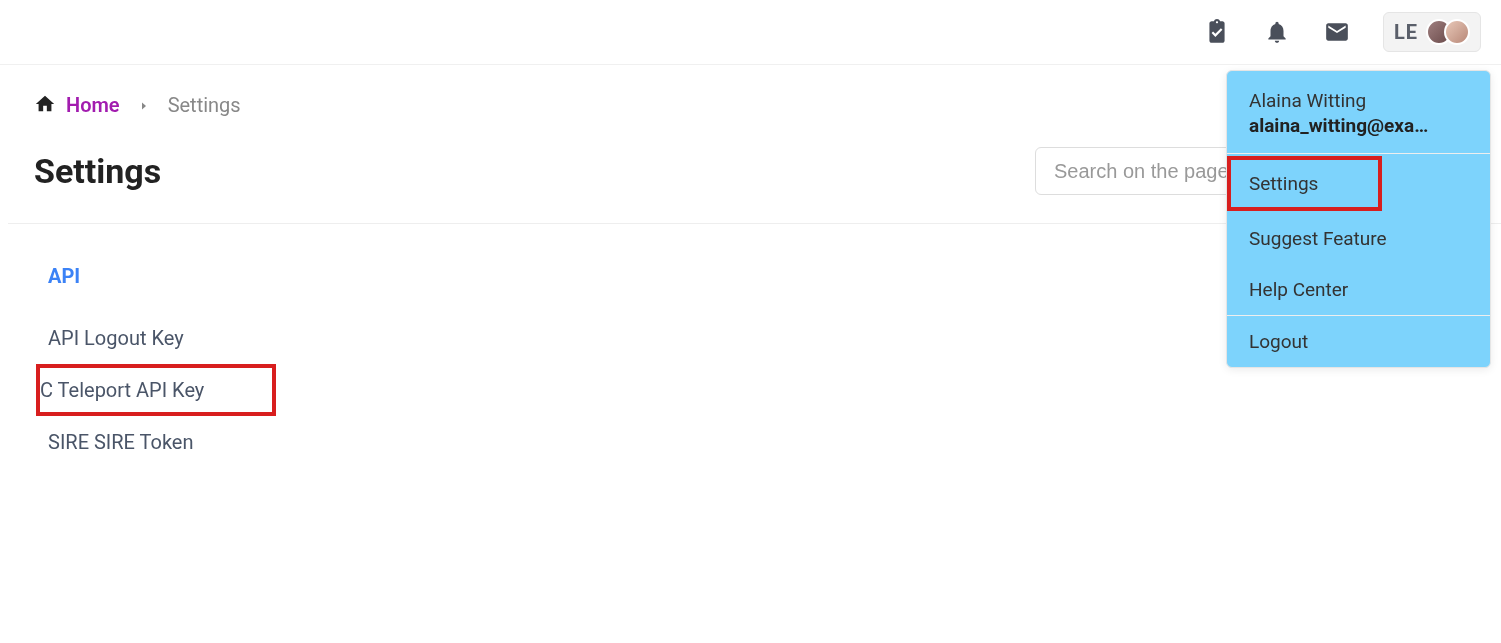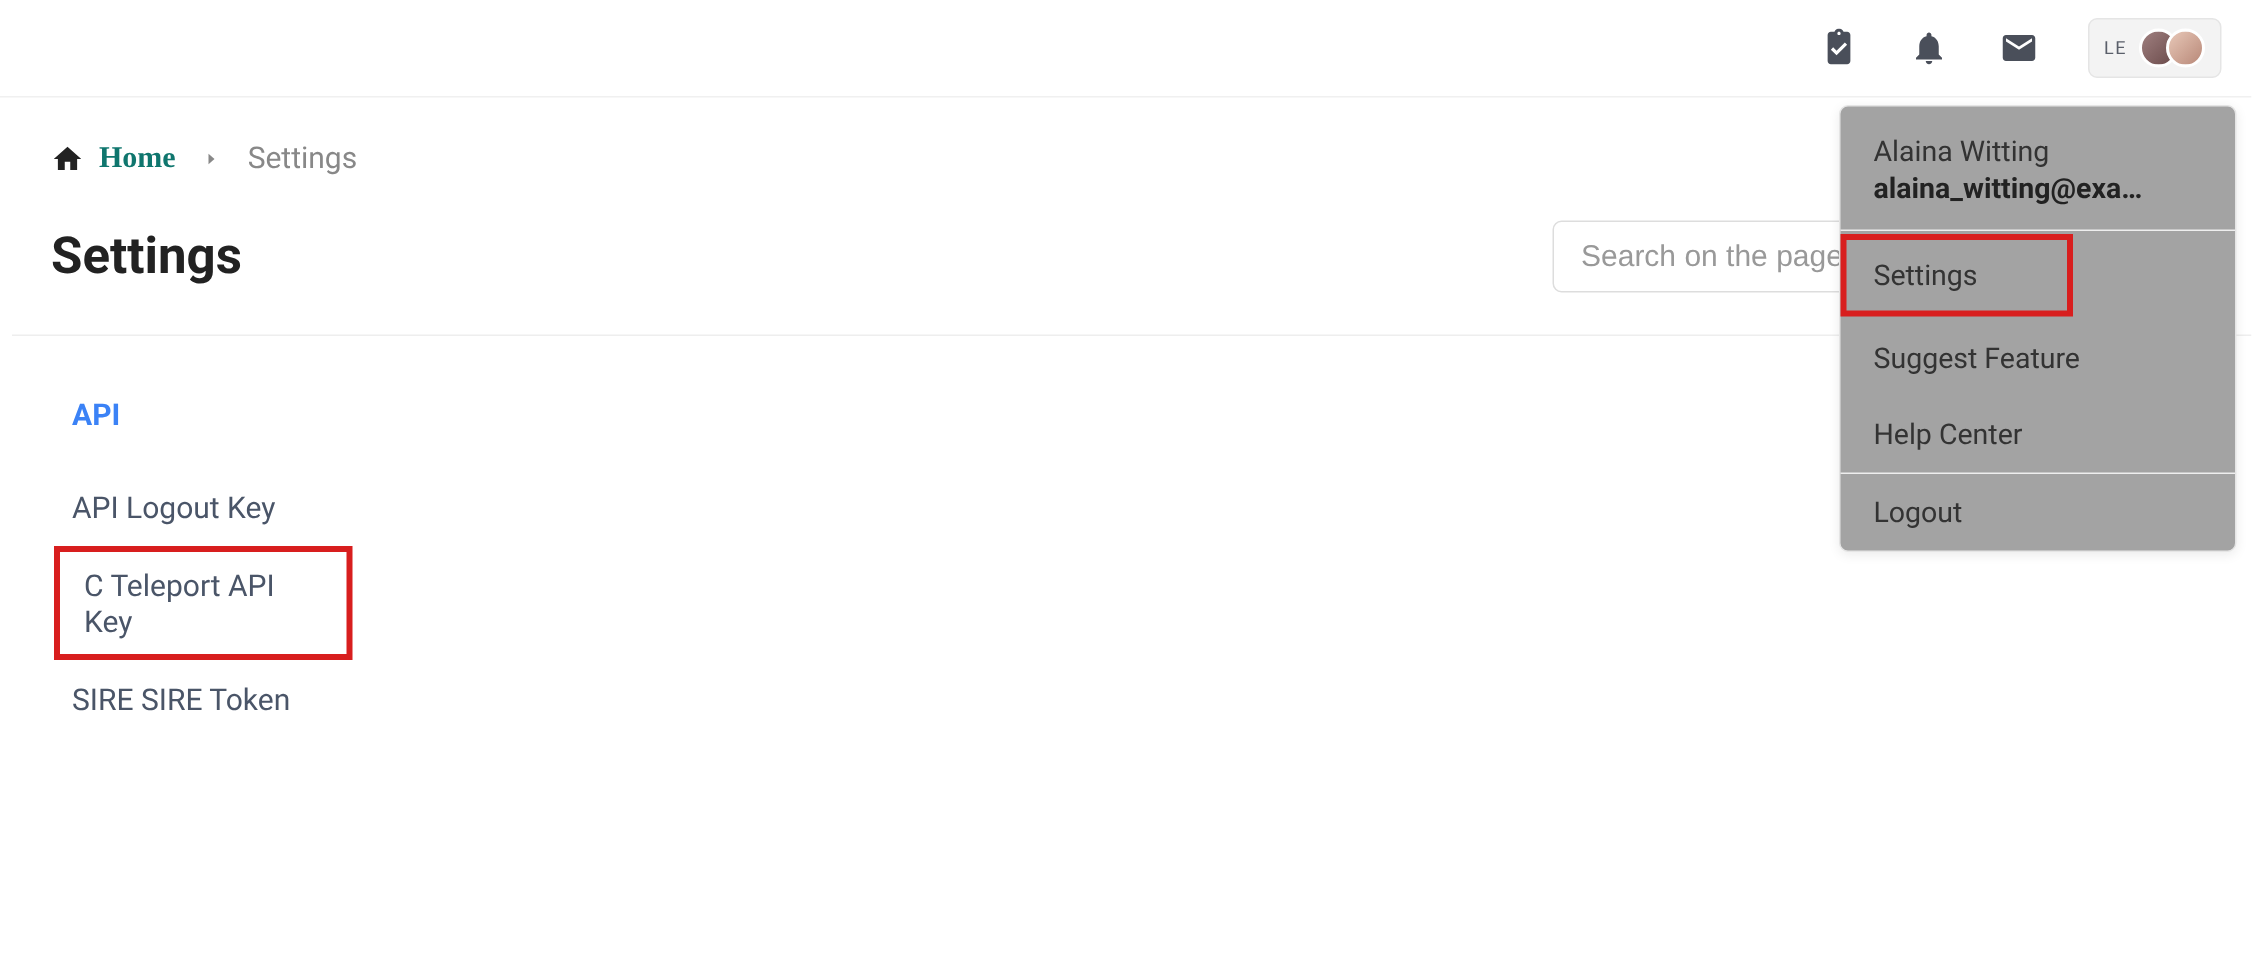--- a/index.html
+++ b/index.html
@@ -42,22 +42,22 @@
       display: flex;
       align-items: center;
       gap: 8px;
       background: #f3f3f3;
       border: 1px solid #e5e5e5;
       border-radius: 6px;
       padding: 6px 10px;
       cursor: pointer;
     }
     .account-chip .initials {
-      font-size: 12px;
-      font-weight: 400;
+      font-size: 20px;
+      font-weight: 700;
       color: #5a5f6a;
       letter-spacing: 1px;
     }
     .account-chip .avatar-group {
       display: flex;
     }
     .account-chip .avatar {
       width: 26px;
       height: 26px;
       border-radius: 50%;
@@ -79,26 +79,25 @@
     }
     .breadcrumb-row {
       display: flex;
       align-items: center;
       gap: 18px;
       padding: 28px 26px 12px 26px;
       font-size: 20px;
     }
     .breadcrumb-home {
       display: flex;
-      align-items: flex-end;
+      align-items: flex-start;
       gap: 10px;
-      color: #0f766e;
+      color: #a21caf;
       font-weight: 600;
       cursor: pointer;
-      font-family: Liberation Serif, serif;
     }
     .breadcrumb-home svg {
       width: 22px;
       height: 22px;
       fill: #222;
     }
     .breadcrumb-sep {
       color: #aaa;
     }
     .breadcrumb-sep svg {
@@ -150,31 +149,31 @@
     }
     .nav-item {
       font-size: 20px;
       color: #4a5568;
       padding: 14px 0;
       cursor: pointer;
       display: block;
     }
     .nav-item.highlighted {
       border: 4px solid #d81e1e;
-      padding: 10px 16px;
+      padding: 10px 0;
       margin-left: -12px;
-      width: 199px;
+      width: 240px;
     }
 
     .dropdown-menu {
       position: absolute;
       top: 70px;
       right: 10px;
       width: 265px;
-      background: #a3a3a3;
+      background: #7dd3fc;
       border: 1px solid #e5e5e5;
       border-radius: 6px;
       box-shadow: 0 2px 8px rgba(0,0,0,0.08);
       z-index: 100;
     }
     .dropdown-user {
       padding: 18px 22px 16px 22px;
       border-bottom: 1px solid #eee;
     }
     .dropdown-user-name {

